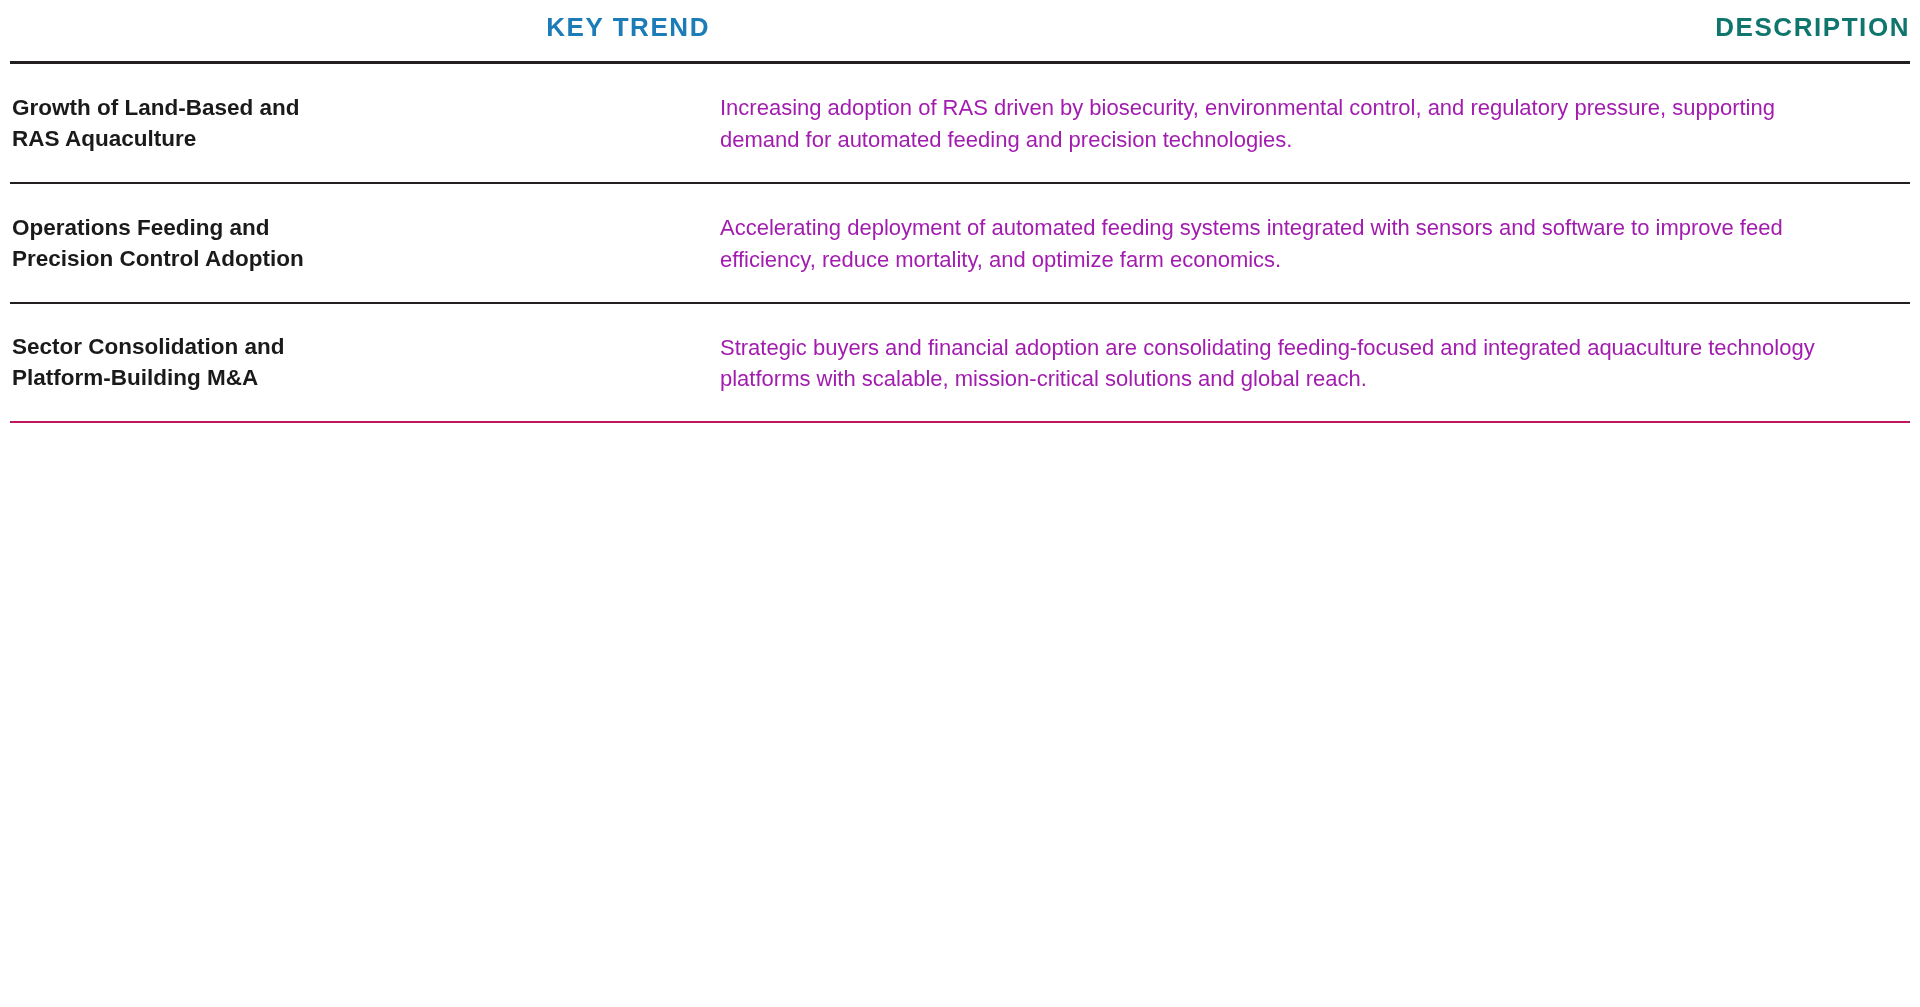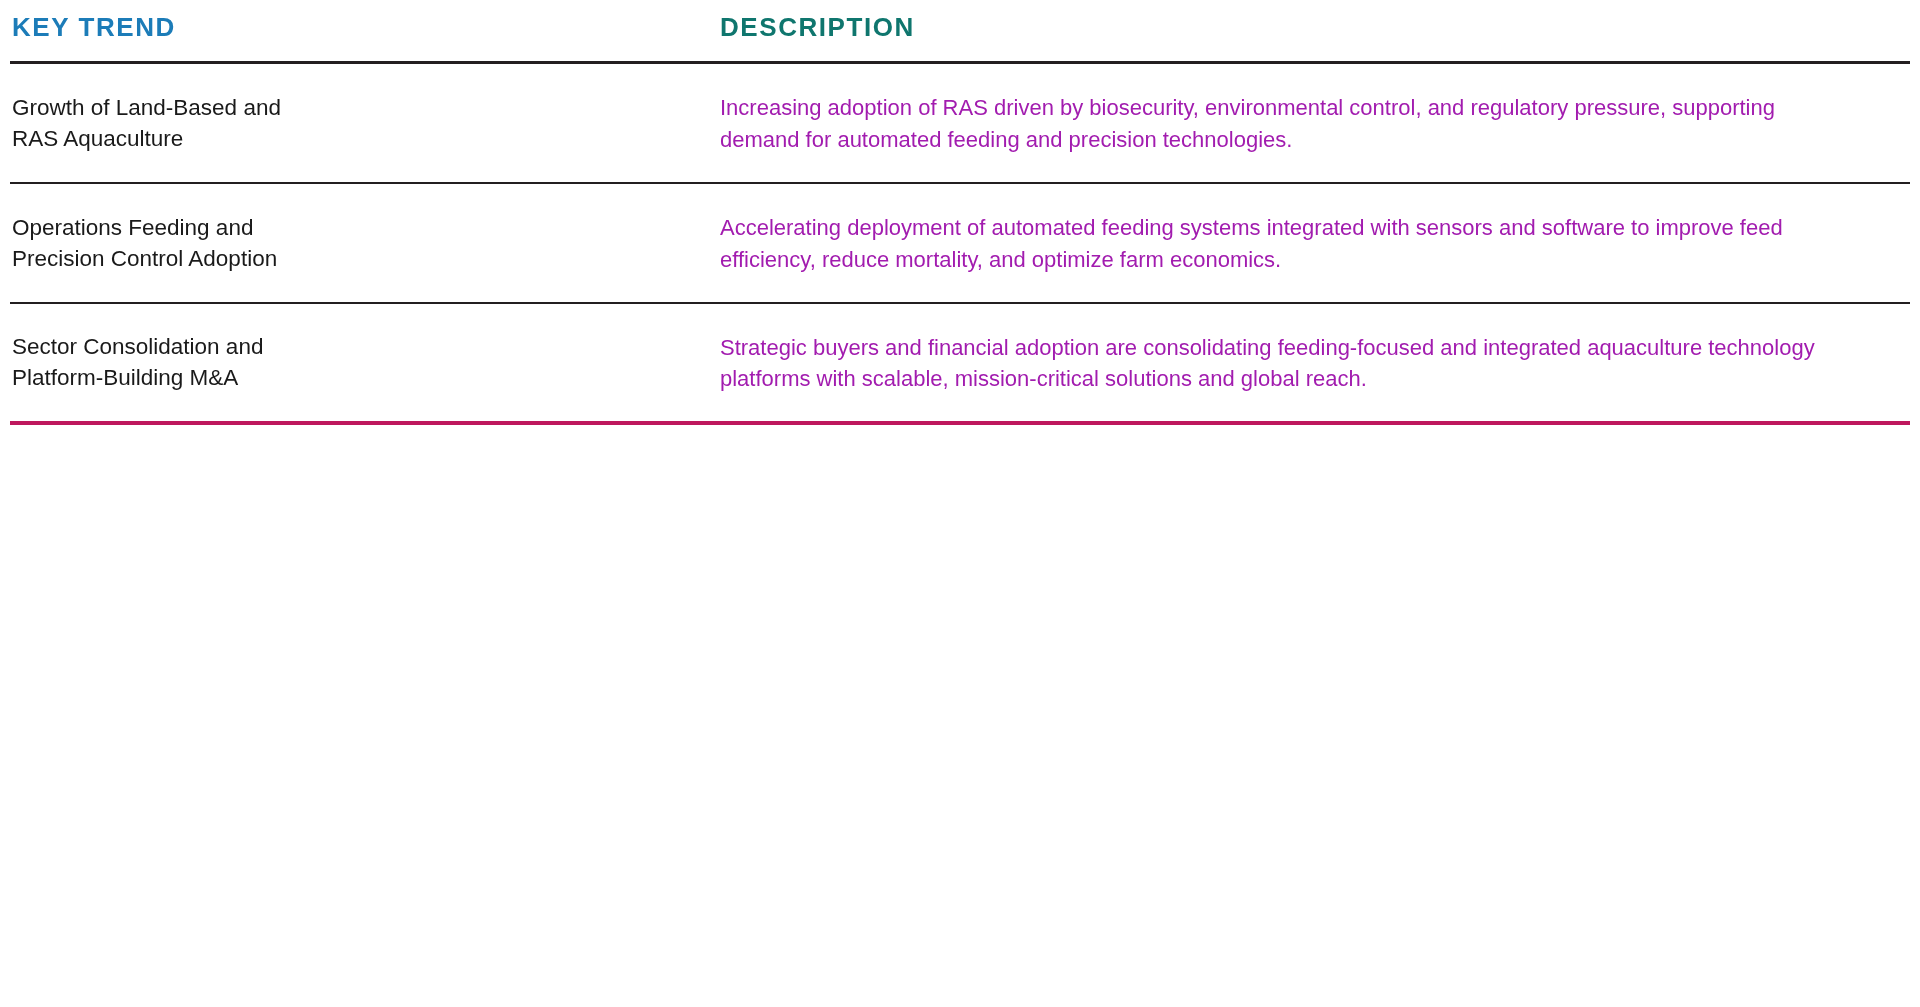--- a/index.html
+++ b/index.html
@@ -24,53 +24,53 @@
   table.trend-table {
     width: 100%;
     border-collapse: collapse;
     table-layout: fixed;
   }
 
   col.col-trend { width: 700px; }
   col.col-desc  { width: auto; }
 
   thead th {
-    text-align: left;
+    text-align: right;
     vertical-align: bottom;
     padding: 12px 0 18px 0;
     font-size: 26px;
     font-weight: bold;
     letter-spacing: 0.06em;
     border-bottom: 3px solid #231f20;
   }
   thead th.h-trend {
     color: #1c7cb8;
     padding-left: 2px;
   }
   thead th.h-desc {
     color: #0f766e;
     padding-left: 10px;
   }
 
   tbody tr {
     border-bottom: 2px solid #231f20;
   }
   tbody tr:last-child {
-    border-bottom: 4px solid #be185d;
+    border-bottom: 2px solid #be185d;
     margin-left: 46px;
   }
 
   tbody td {
     vertical-align: middle;
     padding: 26px 0 26px 0;
   }
 
   td.trend-cell {
     font-size: 22.5px;
-    font-weight: normal;
+    font-weight: bold;
     line-height: 1.38;
     color: #1a1a1a;
     padding-left: 2px;
     padding-right: 30px;
     white-space: pre-line;
   }
 
   td.desc-cell {
     font-size: 22px;
     font-weight: normal;

